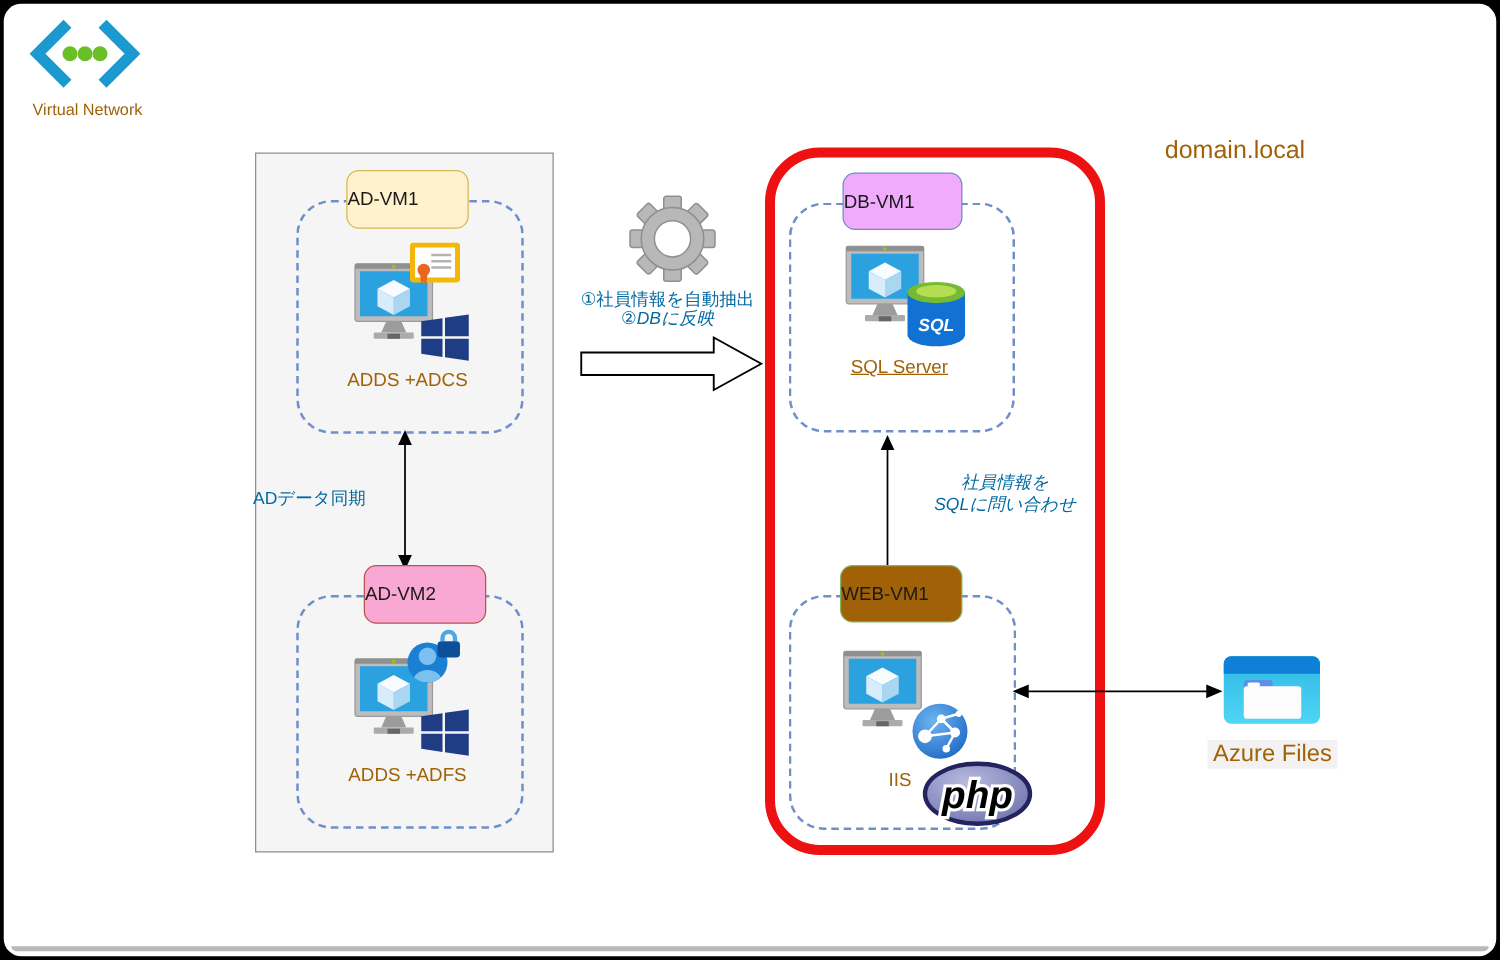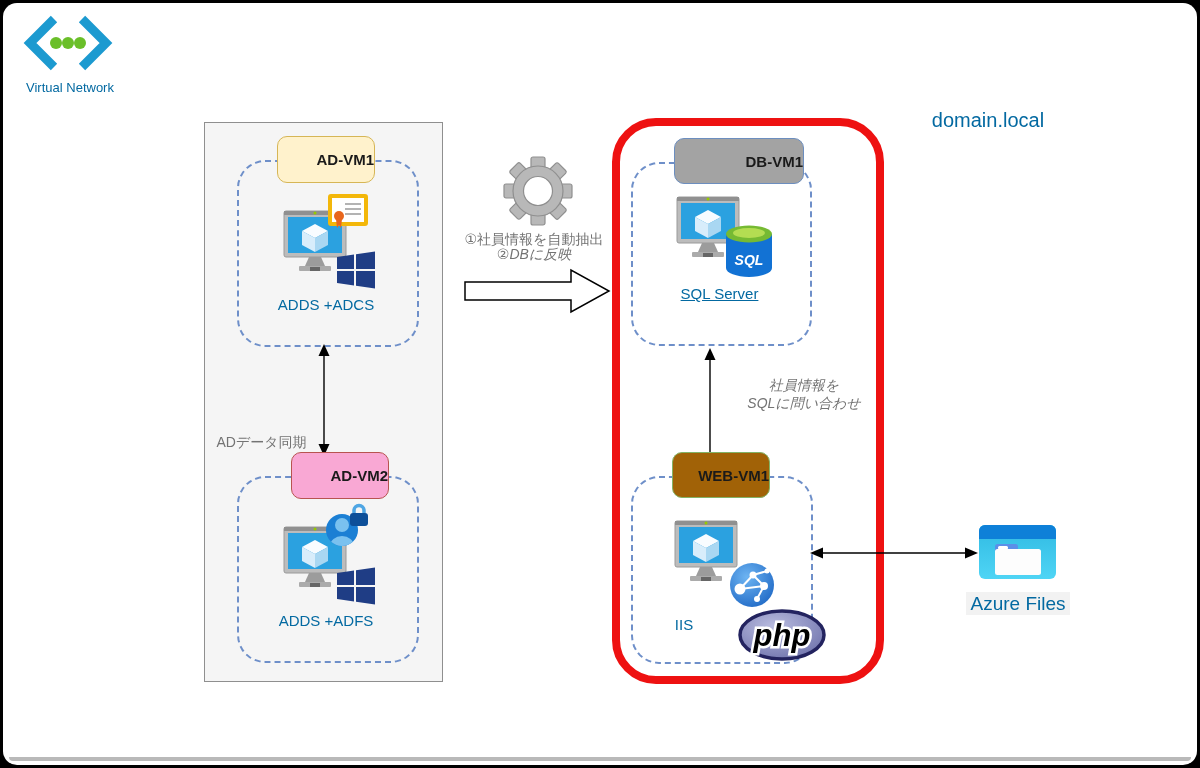--- a/index.html
+++ b/index.html
@@ -10,21 +10,21 @@
   }
   .canvas{
     position:absolute;left:3px;top:3px;right:3px;bottom:3px;
     background:#fff;border-radius:14px;
   }
   .bottom-strip{
     position:absolute;left:6px;right:6px;bottom:4px;height:4px;
     background:#b9b9b9;border-radius:0 0 12px 12px;
   }
   .abs{position:absolute;}
-  .txt{color:#0369a1;line-height:1.25;}
+  .txt{color:#a16207;line-height:1.25;}
   .center{text-align:center;}
 
   
   .vnet-label{left:10px;top:80px;width:120px;font-size:13px;}
   .domain-title{left:898px;top:108px;width:180px;font-size:20px;font-weight:normal;}
 
   
   .onprem-panel{
     left:204px;top:122px;width:237px;height:558px;
     background:#f5f5f5;border:1px solid #8f8f8f;
@@ -34,36 +34,36 @@
   .dashed-box{
     border:2px dashed #6e8fc9;border-radius:28px;
   }
   .box-advm1{left:237px;top:160px;width:178px;height:183px;}
   .box-advm2{left:237px;top:476px;width:178px;height:183px;}
   .box-dbvm1{left:631px;top:162px;width:177px;height:180px;}
   .box-webvm1{left:631px;top:476px;width:178px;height:184px;}
 
   
   .pill{
-    border-radius:10px;display:flex;align-items:center;justify-content:flex-end;
-    font-size:15px;color:#1a1a1a;z-index:5;font-weight:bold;
+    border-radius:10px;display:flex;align-items:center;justify-content:flex-start;
+    font-size:15px;color:#1a1a1a;z-index:5;
   }
   .pill-advm1{left:277px;top:136px;width:96px;height:45px;background:#fff2cc;border:1.5px solid #d6b656;}
   .pill-advm2{left:291px;top:452px;width:96px;height:45px;background:#f9a8d4;border:1.5px solid #b85450;}
-  .pill-dbvm1{left:674px;top:138px;width:94px;height:44px;background:#a3a3a3;border:1.5px solid #6c8ebf;padding-left:34px;}
+  .pill-dbvm1{left:674px;top:138px;width:94px;height:44px;background:#f0abfc;border:1.5px solid #6c8ebf;}
   .pill-webvm1{left:672px;top:452px;width:96px;height:44px;background:#a16207;border:1.5px solid #82b366;}
 
   .caption{font-size:15px;}
   .cap-advm1{left:237px;top:296px;width:178px;}
   .cap-advm2{left:237px;top:612px;width:178px;}
   .cap-dbvm1{left:631px;top:285px;width:177px;text-decoration:underline;}
-  .cap-webvm1{left:656px;top:616px;width:56px;text-align:center;}
-
-  .jp{font-size:14px;color:#737373;}
-  .sync-label{left:204px;top:390px;width:115px;margin-top:44px;}
+  .cap-webvm1{left:692px;top:616px;width:56px;text-align:center;}
+
+  .jp{font-size:14px;color:#0369a1;}
+  .sync-label{left:190px;top:390px;width:115px;}
   .proc-line1{left:448px;top:231px;width:172px;}
   .proc-line2{left:448px;top:246px;width:172px;font-style:italic;}
   .query-label{left:728px;top:377px;width:152px;font-style:italic;}
 
   
   .domain-boundary{
     left:612px;top:118px;width:272px;height:566px;
     border:8px solid #ee1111;border-radius:44px;
     box-sizing:border-box;z-index:2;
   }

